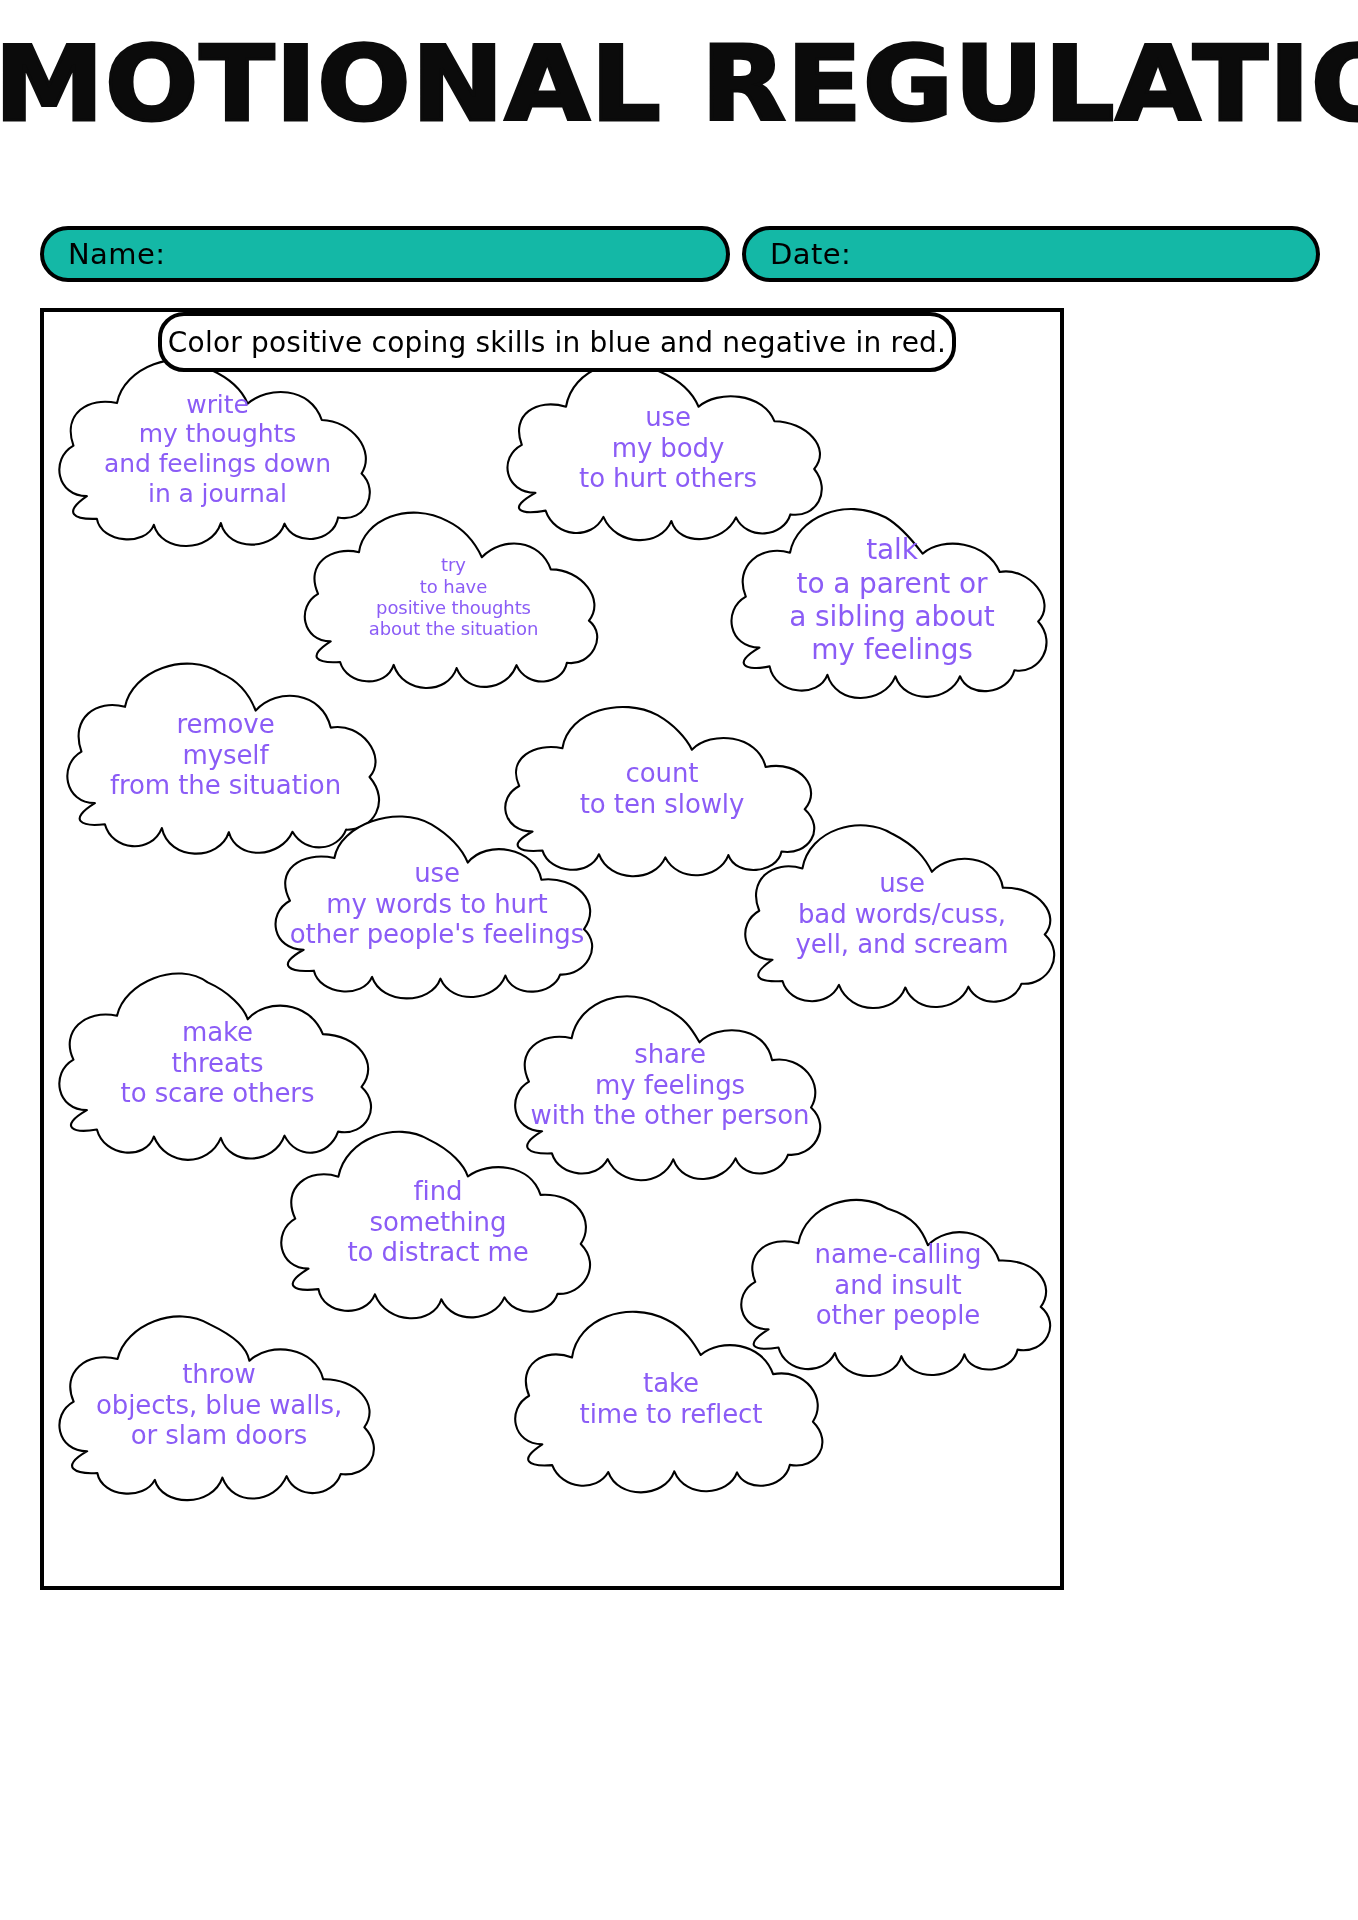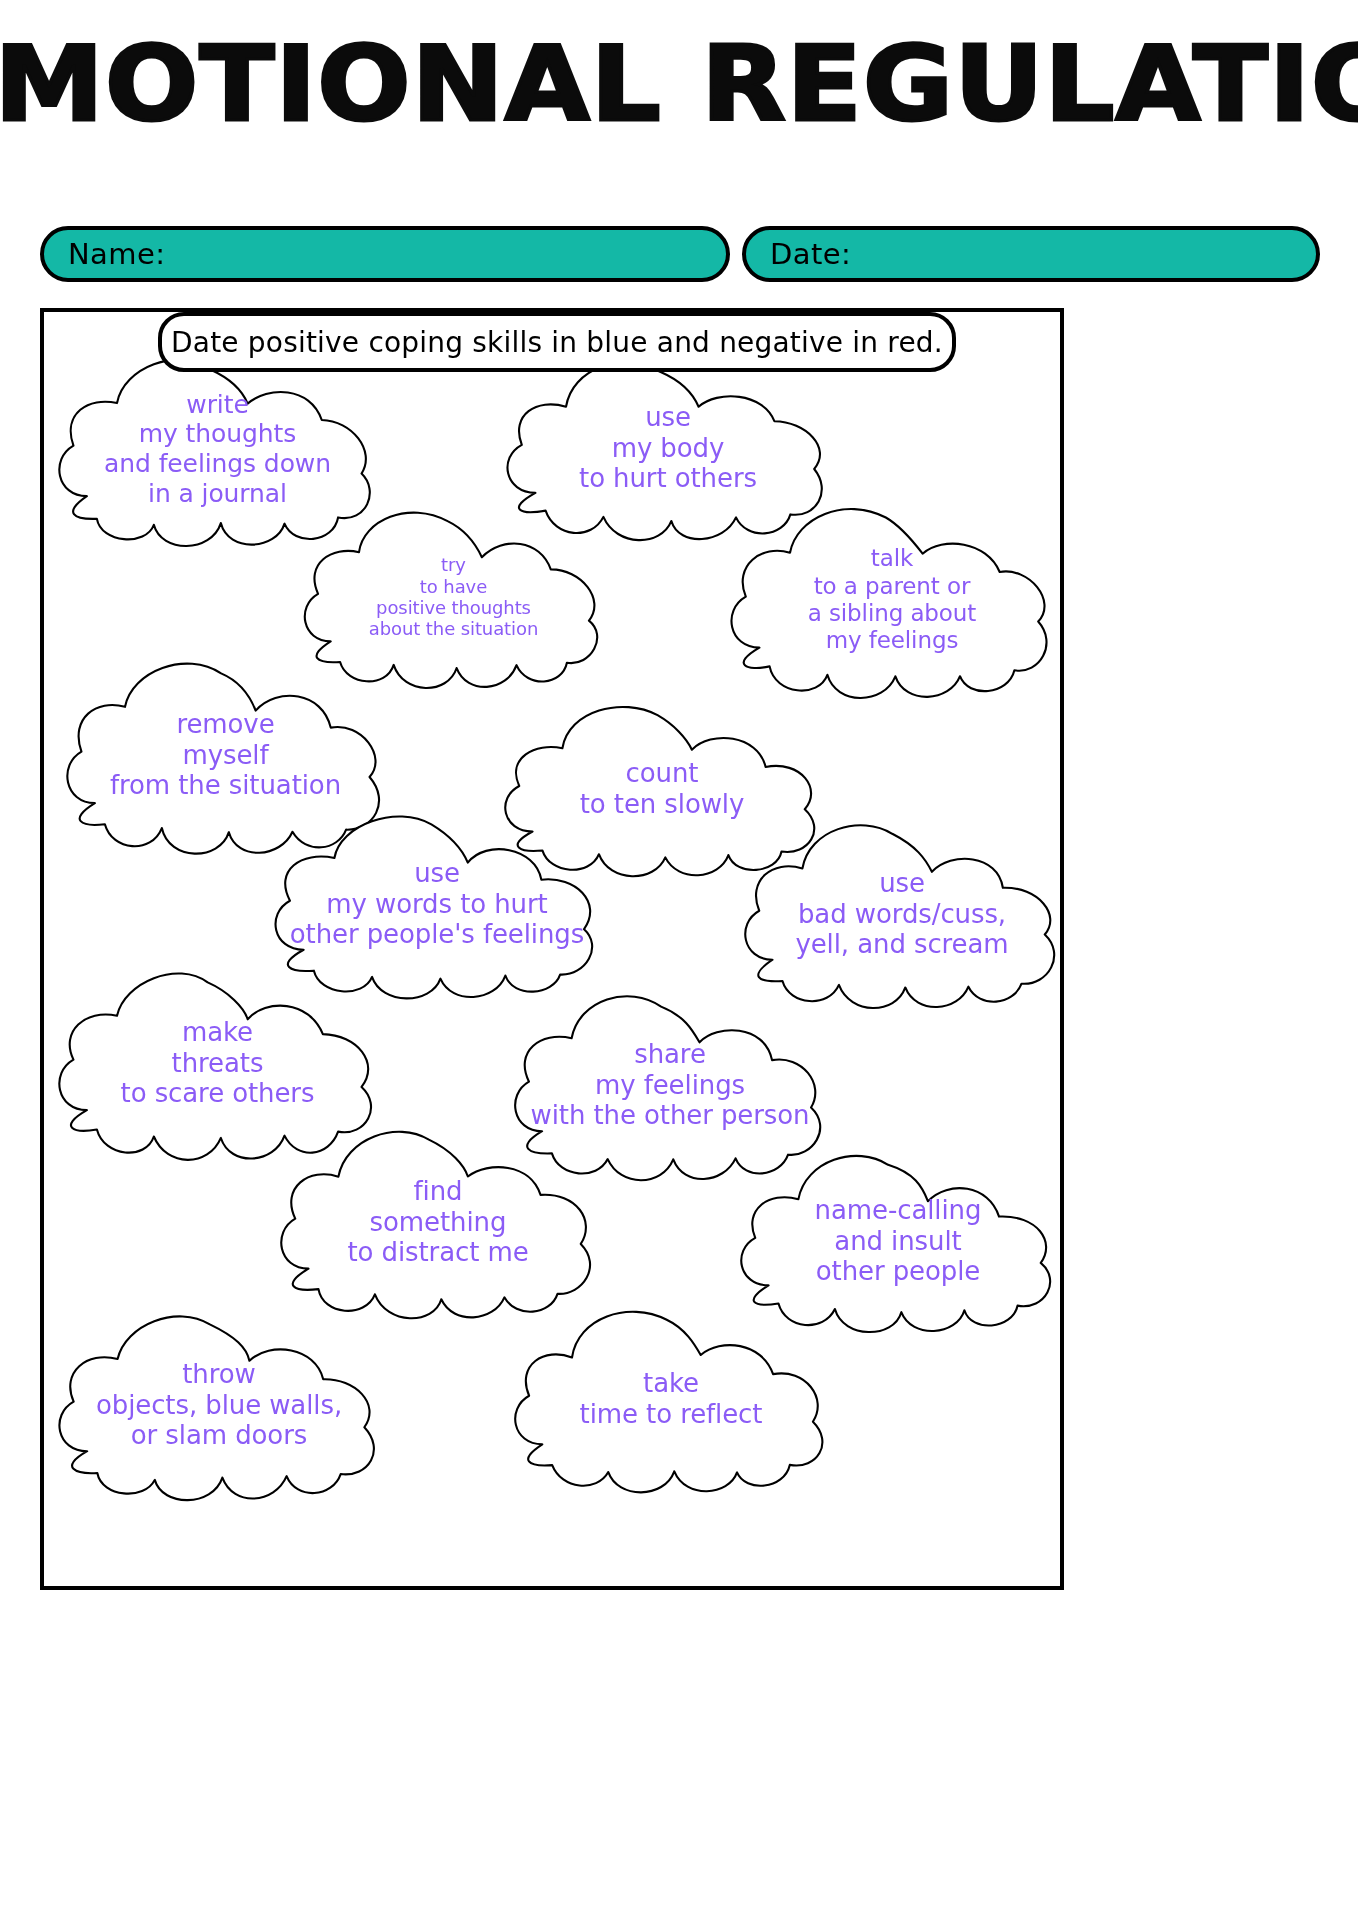--- a/index.html
+++ b/index.html
@@ -139,21 +139,21 @@
   #cloud-1  { left: 498px; top: 352px;  width: 340px; height: 192px; }
   #cloud-2  { left: 296px; top: 502px;  width: 315px; height: 190px; }
   #cloud-3  { left: 722px; top: 498px;  width: 340px; height: 204px; }
   #cloud-4  { left: 58px;  top: 652px;  width: 335px; height: 206px; }
   #cloud-5  { left: 496px; top: 698px;  width: 332px; height: 182px; }
   #cloud-6  { left: 266px; top: 806px;  width: 342px; height: 196px; }
   #cloud-7  { left: 736px; top: 816px;  width: 332px; height: 196px; }
   #cloud-8  { left: 50px;  top: 962px;  width: 335px; height: 202px; }
   #cloud-9  { left: 506px; top: 986px;  width: 328px; height: 198px; }
   #cloud-10 { left: 272px; top: 1122px; width: 332px; height: 200px; }
-  #cloud-11 { left: 732px; top: 1146px; width: 332px; height: 190px; }
+  #cloud-11 { left: 732px; top: 1190px; width: 332px; height: 190px; }
   #cloud-12 { left: 50px;  top: 1306px; width: 338px; height: 198px; }
   #cloud-13 { left: 506px; top: 1302px; width: 330px; height: 194px; }
 </style>
 </head>
 <body>
 
 <div id="worksheet-title">EMOTIONAL REGULATION</div>
 
 <div class="pill" id="name-field">
   <span class="pill-label">Name:</span>
@@ -161,21 +161,21 @@
 </div>
 
 <div class="pill" id="date-field">
   <span class="pill-label">Date:</span>
   <span class="pill-value"></span>
 </div>
 
 <div id="cloud-panel"></div>
 
 <div id="instruction-banner">
-  <span class="instruction-text">Date positive coping skills in blue and negative in red.</span>
+  <span class="instruction-text">Color positive coping skills in blue and negative in red.</span>
 </div>
 
 <div id="clouds-layer">
     <div class="cloud" id="cloud-0">
       <svg viewBox="0 0 200 120" preserveAspectRatio="none">
         <path d="M 22,88 C 4,88 0,66 14,58 C 7.181269586159033,38.81541758290041 23.0689832514272,28.856982932229585 40,32.72527749599976 C 43.96677717186685,11.587210462137591 76.03011086476181,-1 96.01458093439578,12.93098394950266 C 107.48464750290441,18.13588508902467 114.6288216595567,24.836425098276777 118,33.053898447877145 C 129.9448743434914,22.688354007696034 155.2899542371597,22.489516285568243 162.24483742163284,42.752609367410514 C 180.05960464928648,43.02046503298334 194.6901444554387,61.07183115539556 186,74.60945327119407 C 196.74465877435432,84.85731720617514 188.89766951728234,104 172,100.65666228480404 C 169.14356636341108,116 145.8899203984729,118 140,104.31676583283843 C 135.16734663295938,120 106.54336803537444,122 102,104.0200162420133 C 96.1646807612924,122 66.51640986007988,122 62,105.01058684039799 C 57.3157939950579,118 30.568249310279498,116 28,101.47414312780165 C 14.114348509857336,102 7.388155045628082,98 22,88 Z" fill="#ffffff" stroke="#000000" stroke-width="2.1" stroke-linejoin="round" vector-effect="non-scaling-stroke"></path>
       </svg>
       <div class="cloud-text" style="font-size: 25px;">write
 my thoughts
 and feelings down
@@ -195,21 +195,21 @@
       </svg>
       <div class="cloud-text" style="font-size: 18px;">try
 to have
 positive thoughts
 about the situation</div>
     </div>
     <div class="cloud" id="cloud-3">
       <svg viewBox="0 0 200 120" preserveAspectRatio="none">
         <path d="M 22,88 C 4,88 0,66 14,58 C 6.483901485031311,39.86201948416419 23.357056234730408,26.960017758770846 40,32.2257446618496 C 43.80426194430038,11.40678350883536 72.24170582185161,-1 96.3631409820955,11.49003010164597 C 106.06112533077248,17.066586758826816 113.72709729116468,27.207539574315888 118,32.75497328106576 C 129.89093318137748,22.408380614593625 155.75385089879273,25.446771829277168 163.3516319418486,43.524958338013676 C 180.50793037033873,40.36983568238793 197.3931536474338,60.70250568346091 186,72.66666362861724 C 197.55234791579278,85.58885995046148 186.89889425060755,104 172,101.3484455571388 C 168.4977960517208,116 144.89941742297378,118 140,104.83797344603954 C 134.1151023645616,120 107.89447192131775,122 102,104.90433992542239 C 94.99354117953953,122 67.07305076807097,122 62,104.02266182890162 C 56.80041103635085,118 31.37376622833108,116 28,99.05526906820887 C 14.632488527764508,102 4.67127742109551,98 22,88 Z" fill="#ffffff" stroke="#000000" stroke-width="2.1" stroke-linejoin="round" vector-effect="non-scaling-stroke"></path>
       </svg>
-      <div class="cloud-text" style="font-size: 23px;">talk
+      <div class="cloud-text" style="font-size: 28px;">talk
 to a parent or
 a sibling about
 my feelings</div>
     </div>
     <div class="cloud" id="cloud-4">
       <svg viewBox="0 0 200 120" preserveAspectRatio="none">
         <path d="M 22,88 C 4,88 0,66 14,58 C 6.914382495273458,38.51841719037475 23.073469404975185,27.193155674642185 40,31.94754494796507 C 44.083975577879755,11.081527421061764 76.44035844492828,-1 97.35702121831127,12.442381200206 C 109.9828991390832,17.641060004574683 115.0300554928981,26.602105986614333 118,34.14758546244957 C 130.96436654269928,20.178606232366292 157.8061240272582,22.998415295398445 162.81642925504275,44.056964411443914 C 181.0844637231021,40.64434908333351 196.8726459368554,61.13705304292307 186,72.80073830688343 C 198.68215991469333,87.17849745730928 188.38315373329806,104 172,103.48964313414035 C 167.02072317296552,116 147.89698209342896,118 140,104.71129597125764 C 132.9350376209186,120 107.06259669797146,122 102,104.962826238032 C 96.45406774859293,122 66.24705869198078,122 62,102.55548773185728 C 55.77503251853523,118 32.350281437829835,116 28,100.31492683933175 C 14.040718895947066,102 5.432402377462495,98 22,88 Z" fill="#ffffff" stroke="#000000" stroke-width="2.1" stroke-linejoin="round" vector-effect="non-scaling-stroke"></path>
       </svg>
       <div class="cloud-text">remove
 myself

